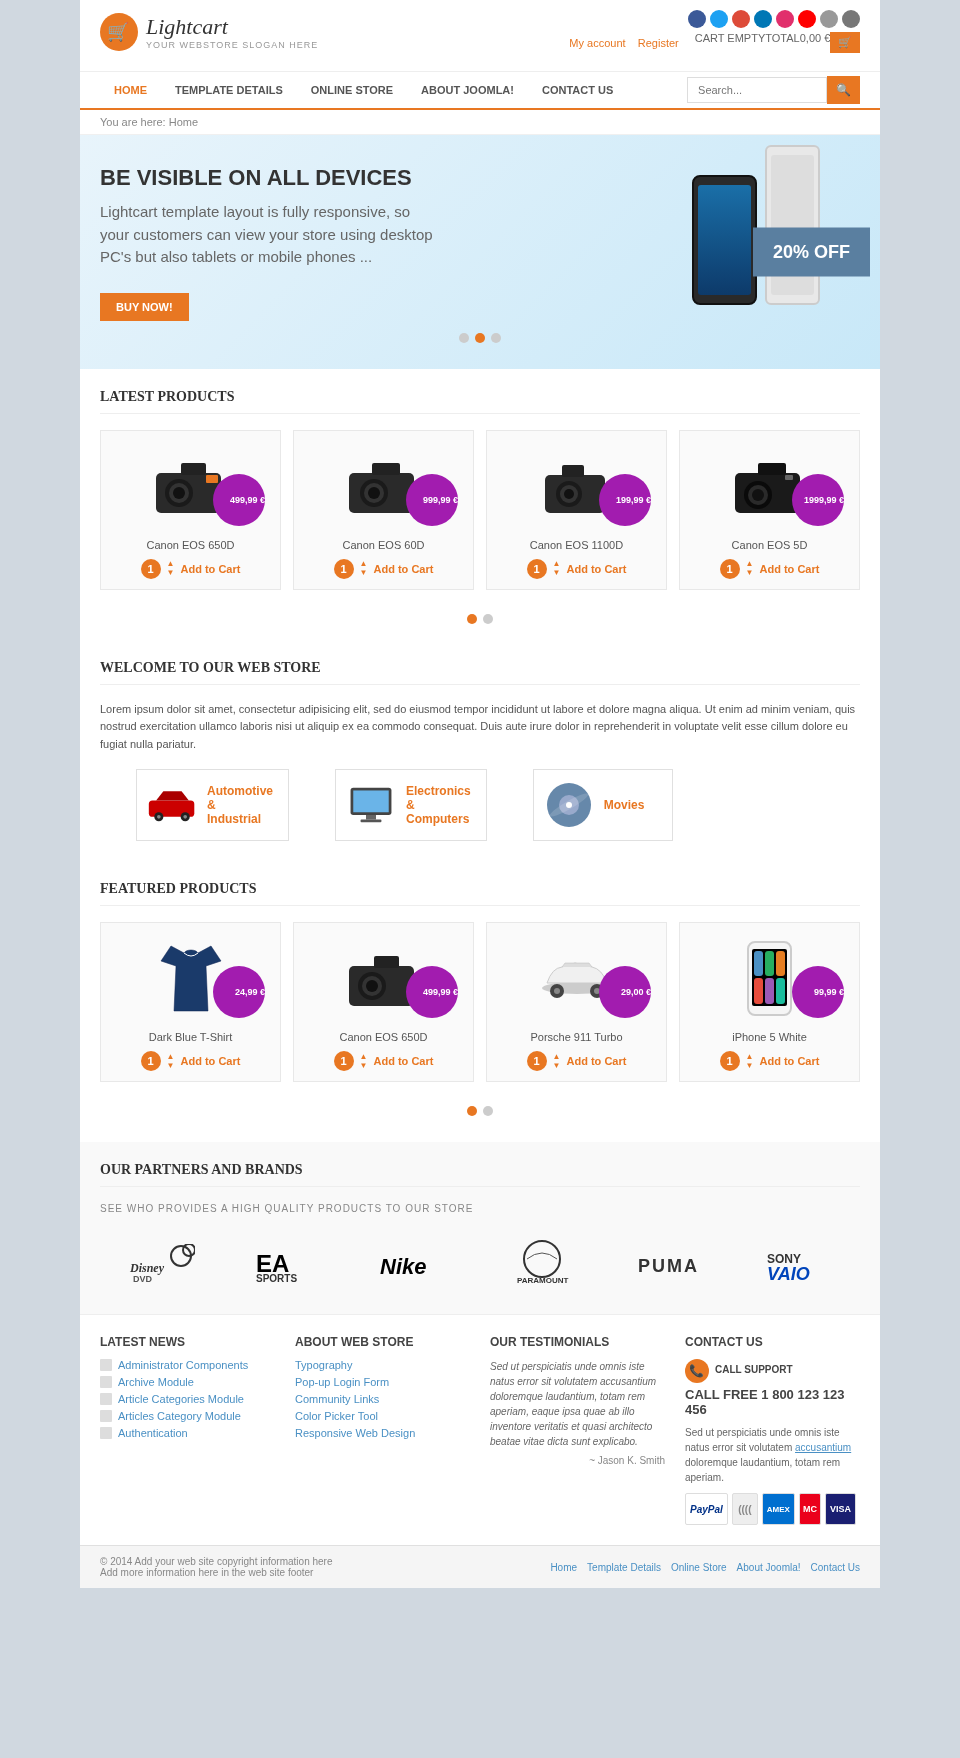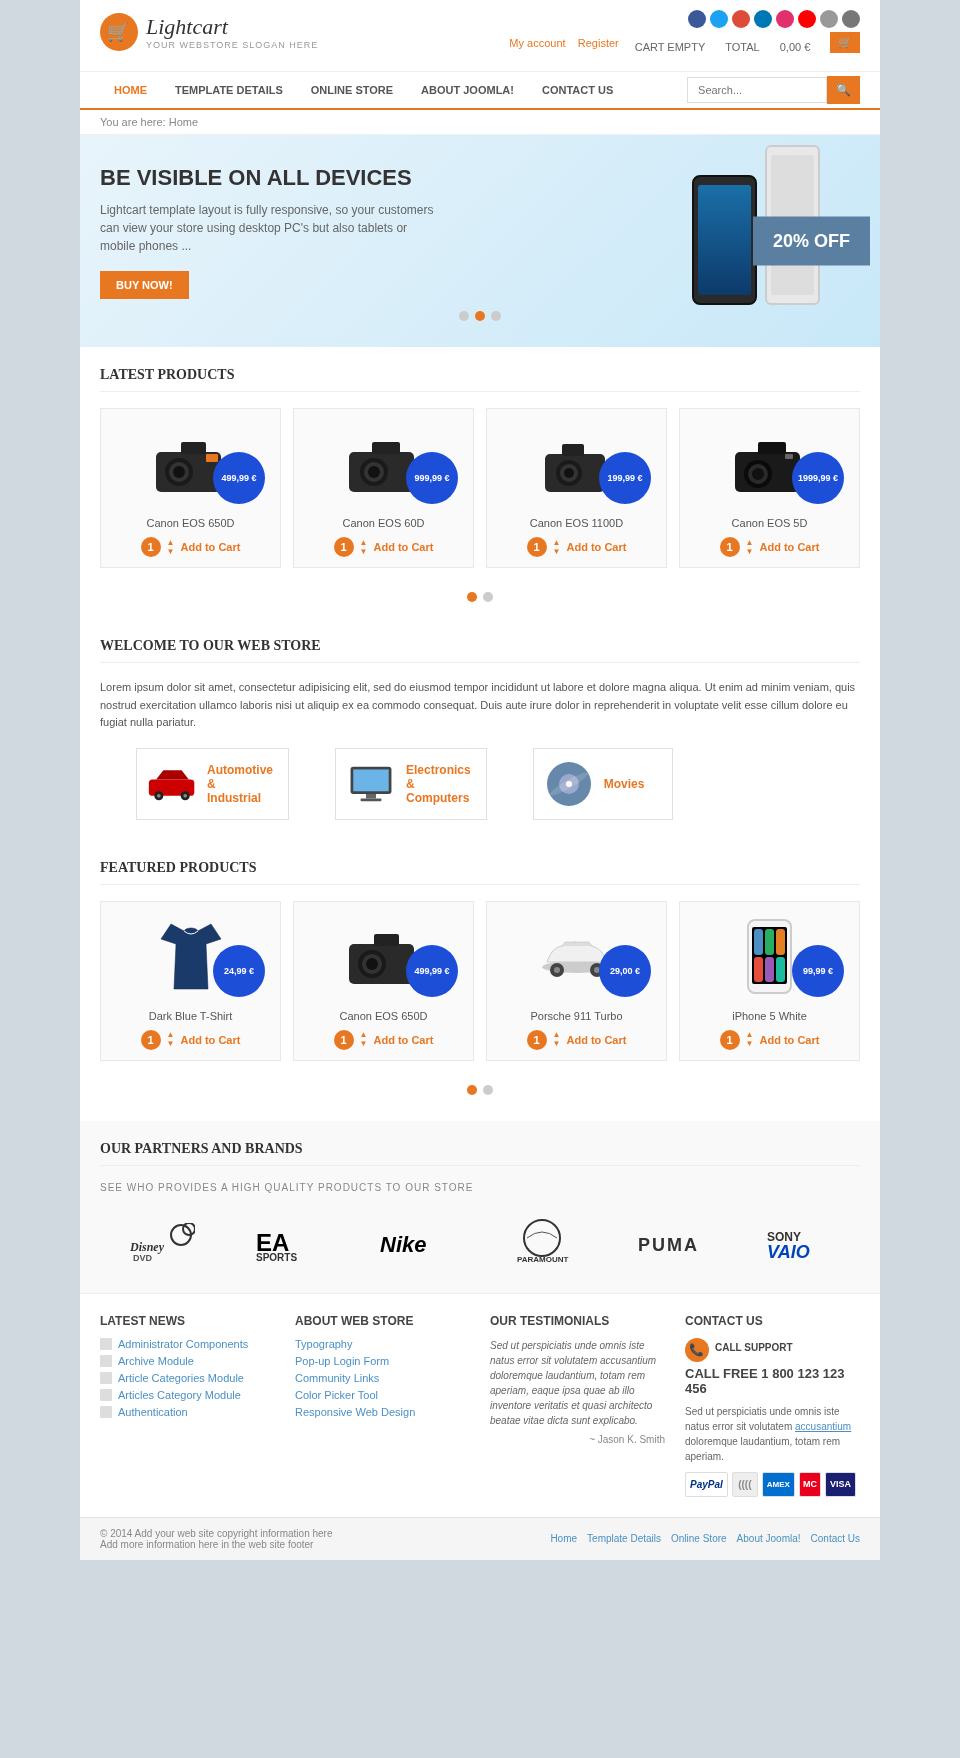--- a/index.html
+++ b/index.html
@@ -12,55 +12,55 @@
     .header-top { display: flex; align-items: center; justify-content: space-between; margin-bottom: 8px; }
     .logo-area { display: flex; align-items: center; gap: 8px; }
     .logo-icon { width: 38px; height: 38px; background: #e87722; border-radius: 50%; display: flex; align-items: center; justify-content: center; color: white; font-size: 18px; }
     .logo-text { font-family: Georgia, serif; font-size: 22px; color: #333; font-style: italic; }
     .logo-slogan { font-size: 9px; color: #999; text-transform: uppercase; letter-spacing: 1px; }
     .header-right-top { display: flex; flex-direction: column; align-items: flex-end; gap: 4px; }
     .social-icons { display: flex; gap: 4px; }
     .social-icon { width: 18px; height: 18px; border-radius: 50%; background: #bbb; display: inline-block; }
     .account-links { font-size: 11px; color: #666; }
     .account-links a { color: #e87722; text-decoration: none; }
-    .cart-area { display: flex; align-items: flex-end; gap: 20px; font-size: 11px; color: #666; }
+    .cart-area { display: flex; align-items: flex-start; gap: 0; font-size: 11px; color: #666; }
     .cart-btn { background: #e87722; color: white; border: none; padding: 4px 8px; font-size: 11px; cursor: pointer; }
     
     
     .nav-bar { background: #fff; padding: 0 20px; border-bottom: 2px solid #e87722; display: flex; align-items: center; justify-content: space-between; }
     .nav-links { display: flex; gap: 0; }
     .nav-link { padding: 12px 14px; font-size: 11px; font-weight: bold; text-transform: uppercase; color: #555; text-decoration: none; cursor: pointer; }
     .nav-link:hover, .nav-link.active { color: #e87722; }
     .search-bar { display: flex; align-items: center; }
     .search-input { padding: 6px 10px; border: 1px solid #ddd; font-size: 11px; width: 140px; color: #aaa; }
     .search-btn { background: #e87722; border: none; padding: 7px 9px; color: white; cursor: pointer; font-size: 12px; }
     
     .breadcrumb { padding: 6px 20px; font-size: 11px; color: #888; border-bottom: 1px solid #f0f0f0; }
     
     
     .hero { background: linear-gradient(135deg, #e8f4fb 0%, #c8e8f8 100%); padding: 30px 20px 20px; min-height: 200px; position: relative; overflow: hidden; }
     .hero-content { max-width: 45%; }
     .hero-title { font-size: 22px; font-weight: bold; color: #333; margin-bottom: 10px; }
-    .hero-desc { font-size: 12px; color: #666; margin-bottom: 16px; line-height: 1.5; }
+    .hero-desc { font-size: 15px; color: #666; margin-bottom: 24px; line-height: 1.5; }
     .buy-btn { background: #e87722; color: white; border: none; padding: 8px 16px; font-size: 11px; font-weight: bold; text-transform: uppercase; cursor: pointer; }
     .hero-phones { position: absolute; right: 60px; top: 10px; display: flex; gap: 10px; }
     .discount-badge { position: absolute; right: 10px; top: 50%; transform: translateY(-50%); background: #5a7fa0; color: white; padding: 14px 20px; font-size: 18px; font-weight: bold; }
     .hero-dots { display: flex; gap: 6px; justify-content: center; padding: 12px 0 6px; }
     .dot { width: 10px; height: 10px; border-radius: 50%; background: #ccc; }
     .dot.active { background: #e87722; }
     
     
     .section { padding: 20px; }
     .section-title { font-size: 14px; font-weight: bold; color: #333; text-transform: uppercase; margin-bottom: 16px; padding-bottom: 8px; border-bottom: 1px solid #eee; font-family: Liberation Serif, serif; }
     
     
     .products-grid { display: grid; grid-template-columns: repeat(4, 1fr); gap: 12px; }
     .product-card { border: 1px solid #e8e8e8; padding: 10px; text-align: center; background: #fafafa; }
     .product-img-wrap { position: relative; height: 90px; display: flex; align-items: center; justify-content: center; margin-bottom: 8px; }
-    .price-badge { position: absolute; bottom: 5px; right: 5px; background: #1d4ed8; color: white; border-radius: 50%; width: 52px; height: 52px; display: flex; align-items: center; justify-content: center; font-size: 9px; font-weight: bold; text-align: center; z-index: 2; }
+    .price-badge { position: absolute; bottom: 5px; right: 5px; background: #a21caf; color: white; border-radius: 50%; width: 52px; height: 52px; display: flex; align-items: center; justify-content: flex-end; font-size: 9px; font-weight: bold; text-align: center; z-index: 2; }
     .product-name { font-size: 11px; color: #555; margin-bottom: 8px; }
     .add-to-cart-row { display: flex; align-items: center; gap: 6px; justify-content: center; }
     .qty-ctrl { display: flex; flex-direction: column; align-items: center; }
     .qty-num { width: 20px; height: 20px; background: #e87722; color: white; border-radius: 50%; font-size: 11px; font-weight: bold; display: flex; align-items: center; justify-content: center; }
     .qty-arrows { display: flex; flex-direction: column; gap: 1px; }
     .qty-arrow { font-size: 8px; color: #e87722; cursor: pointer; line-height: 1; }
     .add-cart-link { font-size: 11px; color: #e87722; text-decoration: none; font-weight: bold; cursor: pointer; }
     
     
     .welcome-text { font-size: 11px; color: #555; line-height: 1.6; margin-bottom: 16px; }
@@ -85,21 +85,21 @@
     .footer-col-title { font-size: 12px; font-weight: bold; color: #444; text-transform: uppercase; margin-bottom: 10px; }
     .footer-link { display: flex; align-items: flex-start; gap: 6px; font-size: 11px; color: #4a90c4; text-decoration: none; margin-bottom: 5px; cursor: pointer; }
     .footer-link-icon { width: 12px; height: 12px; background: #ddd; border-radius: 1px; flex-shrink: 0; display: inline-block; }
     .testimonial-text { font-size: 10px; color: #666; line-height: 1.5; font-style: italic; margin-bottom: 6px; }
     .testimonial-author { font-size: 10px; color: #888; text-align: right; }
     .contact-phone { font-size: 10px; font-weight: bold; color: #444; margin-bottom: 4px; }
     .contact-number { font-size: 13px; font-weight: bold; color: #444; margin-bottom: 8px; }
     .contact-text { font-size: 10px; color: #666; line-height: 1.5; margin-bottom: 8px; }
     .contact-text a { color: #4a90c4; }
     .payment-icons { display: flex; gap: 4px; align-items: center; }
-    .payment-icon { height: 25px; padding: 2px 4px; border: 1px solid #ddd; font-size: 8px; font-weight: bold; display: flex; align-items: center; justify-content: center; border-radius: 2px; }
+    .payment-icon { height: 32px; padding: 2px 4px; border: 1px solid #ddd; font-size: 8px; font-weight: bold; display: flex; align-items: center; justify-content: center; border-radius: 2px; }
     .payment-paypal { color: #003087; background: #fff; font-size: 10px; font-style: italic; }
     .payment-cc { background: #eee; width: 26px; }
     .call-support-row { display: flex; align-items: center; gap: 6px; margin-bottom: 4px; }
     .phone-circle { width: 24px; height: 24px; background: #e87722; border-radius: 50%; display: flex; align-items: center; justify-content: center; color: white; font-size: 12px; }
     
     
     .footer-bottom { background: #f5f5f5; padding: 10px 20px; display: flex; justify-content: space-between; align-items: center; border-top: 1px solid #e0e0e0; }
     .footer-copy { font-size: 10px; color: #888; }
     .footer-nav { display: flex; gap: 10px; }
     .footer-nav-link { font-size: 10px; color: #4a90c4; text-decoration: none; cursor: pointer; }

